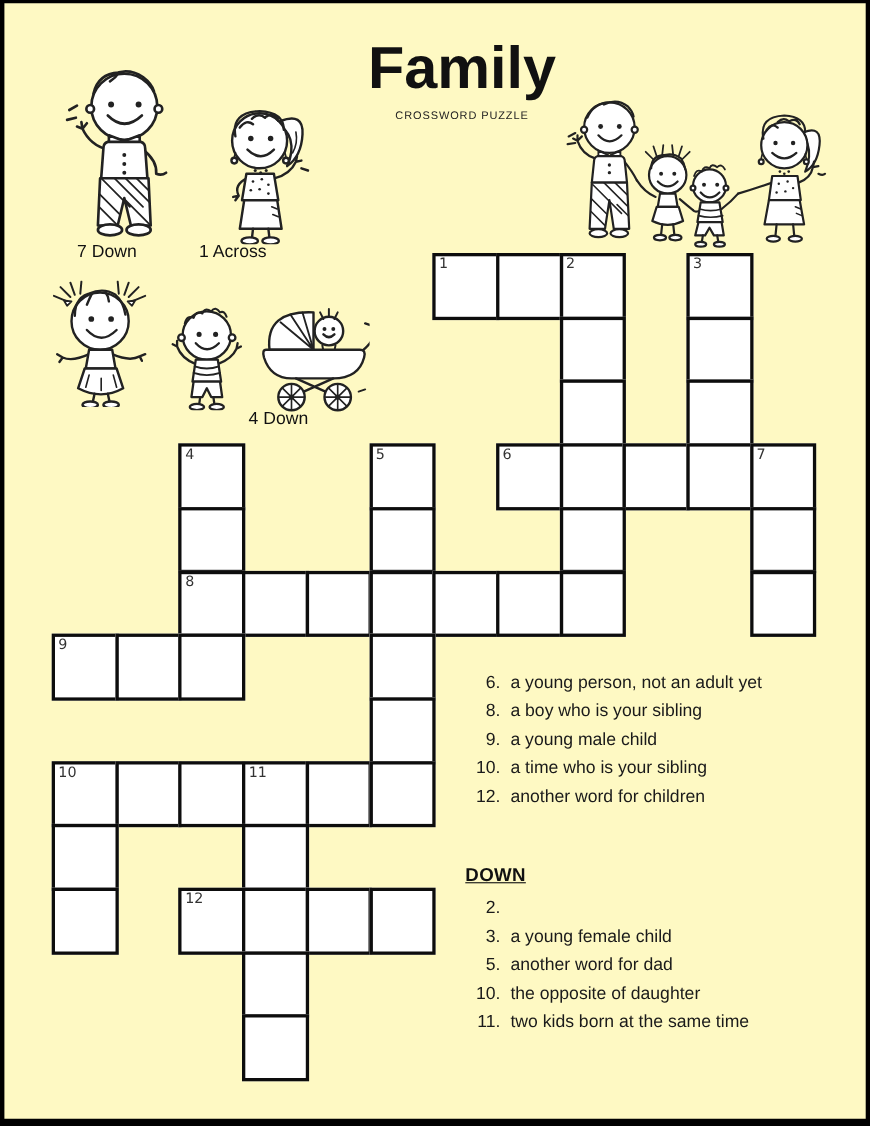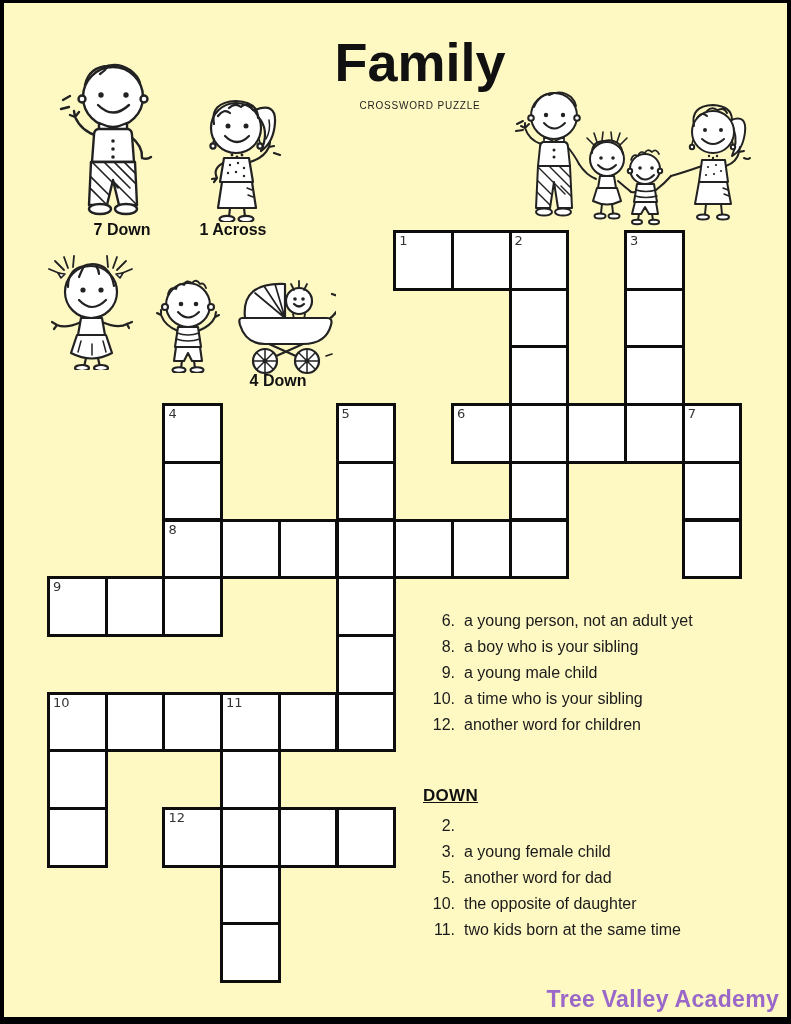--- a/index.html
+++ b/index.html
@@ -6,22 +6,22 @@
   body{width:791px;height:1024px;position:relative;overflow:hidden;
        font-family:"Liberation Sans",sans-serif;color:#1a1a1a;}
   .page{position:absolute;inset:0;background:#fef9c3;}
   .frame{position:absolute;inset:0;border:solid #000;border-width:3px 4px 7px 4px;
          pointer-events:none;z-index:60;}
   .title{position:absolute;left:300px;top:33px;width:240px;text-align:center;
          font-size:54px;font-weight:800;letter-spacing:0px;color:#111;line-height:1.1;}
   .subtitle{position:absolute;left:300px;top:100px;width:240px;text-align:center;
             font-size:10px;font-weight:500;letter-spacing:0.8px;color:#222;}
   .fig{position:absolute;}
-  .fig-label{position:absolute;width:104px;text-align:center;font-size:16px;
-             font-weight:700;color:#111;}
+  .fig-label{position:absolute;width:104px;text-align:left;font-size:16px;
+             font-weight:400;color:#111;}
   .grid{position:absolute;left:0;top:0;z-index:5;}
   .cell{position:absolute;width:60.7px;height:60.7px;background:#fff;
         border:3px solid #0d0d0d;box-sizing:border-box;}
   .cell .num{position:absolute;left:3px;top:1px;font-size:13px;color:#333;
              font-family:"DejaVu Sans",sans-serif;line-height:1.1;}
   .clue-block{position:absolute;left:423px;width:330px;z-index:10;}
   .clue-header{font-size:17px;font-weight:700;letter-spacing:0.3px;
                text-decoration:underline;color:#111;}
   .clue-list{list-style:none;margin:7px 0 0 0;padding:0;}
   .clue-list li{display:flex;line-height:26px;font-size:16px;color:#1a1a1a;}
@@ -380,16 +380,15 @@
           <span class="cnum">10.</span>
           <span class="ctext">the opposite of daughter</span>
         </li>
         <li>
           <span class="cnum">11.</span>
           <span class="ctext">two kids born at the same time</span>
         </li>
       </ol>
   </div>
 
-  <div class="footer" style="color: rgb(154, 104, 200);">Tree Valley Academy</div>
 
   <div class="frame"></div>
 </div>
 
 </body></html>

